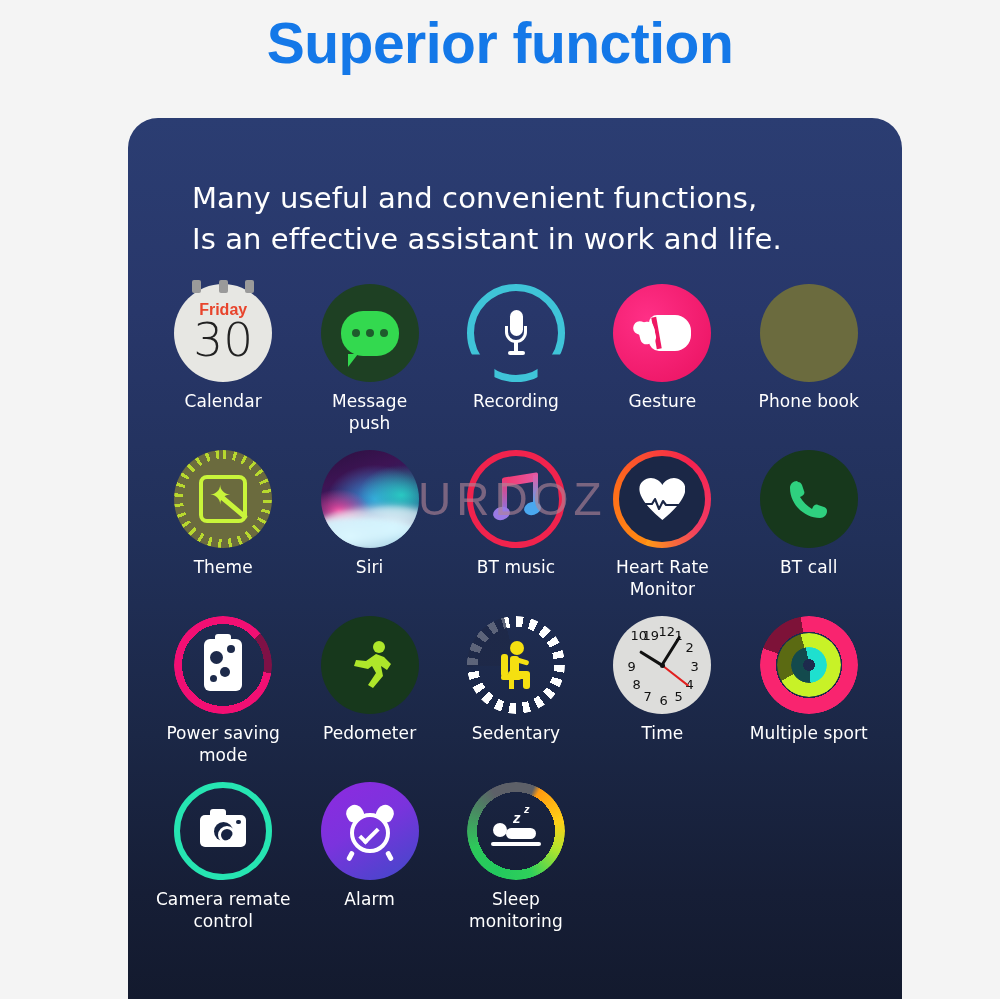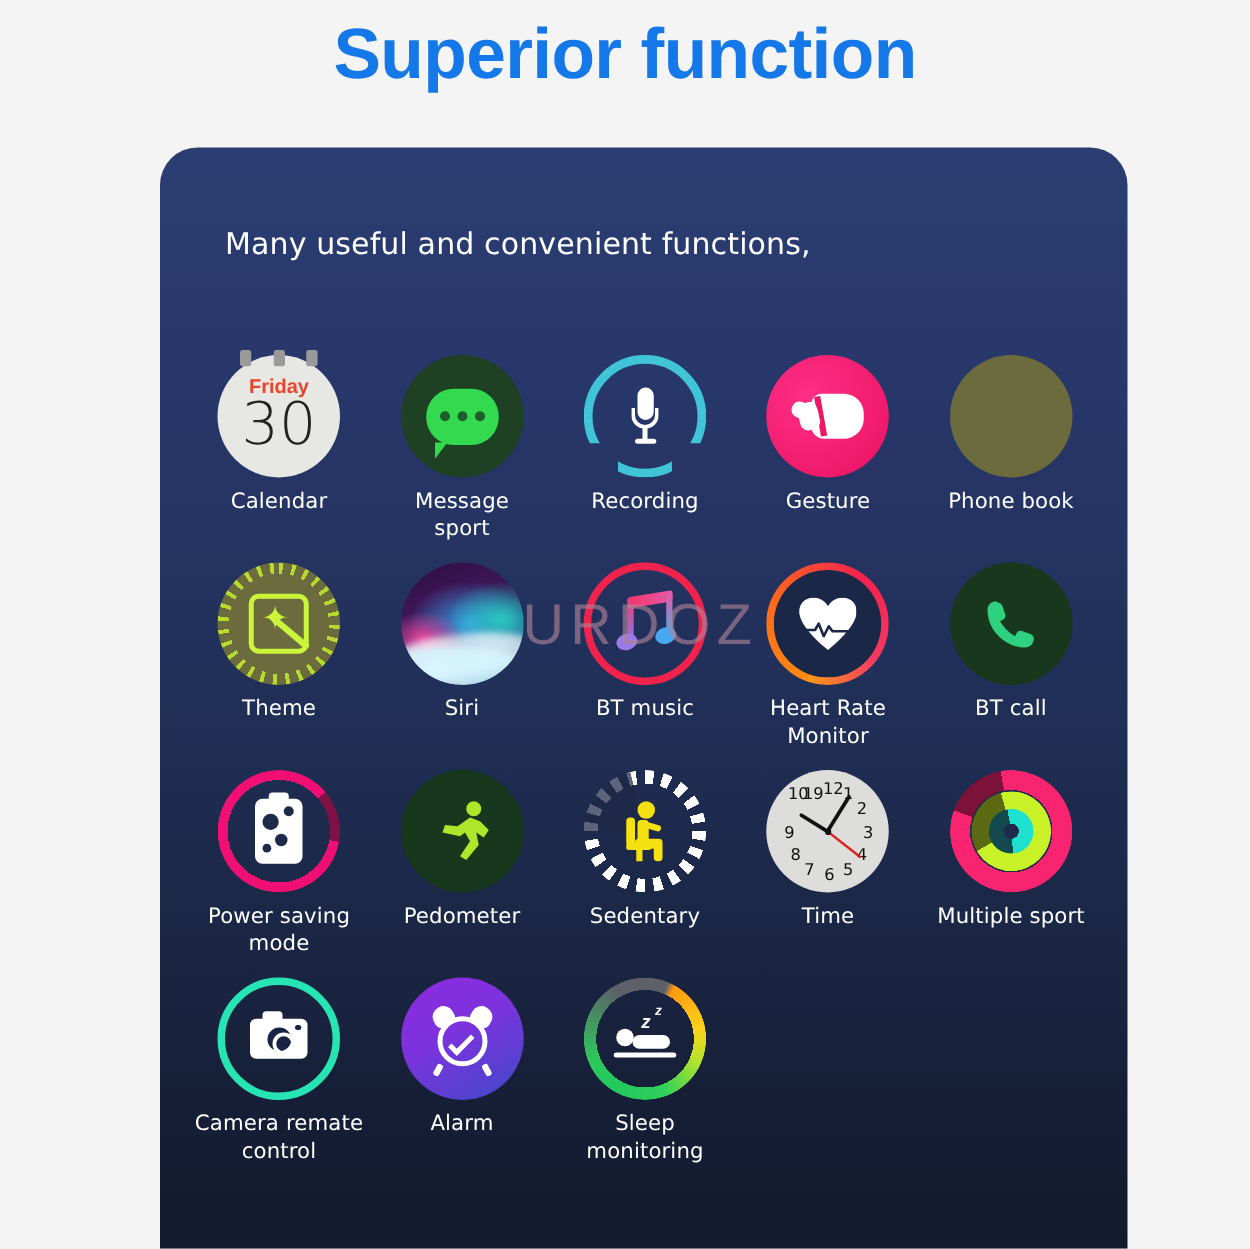--- a/index.html
+++ b/index.html
@@ -24,25 +24,25 @@
 
   .card{
     position:absolute; left:128px; top:118px;
     width:774px; height:881px;
     border-radius:30px 30px 0 0;
     background:linear-gradient(180deg,#2b3d72 0%, #28376a 22%, #213059 48%, #1b2746 70%, #161e36 88%, #131a2e 100%);
     overflow:hidden;
   }
 
   .subtitle{
-    position:absolute; left:52px; top:60px;
+    position:absolute; left:64px; top:60px;
     width:690px;
     color:#ffffff;
     font-family:"DejaVu Sans", sans-serif;
-    font-size:24px;
+    font-size:29px;
     line-height:1.42;
     font-weight:400;
     letter-spacing:0.1px;
   }
 
   .grid{
     position:absolute; left:22px; top:166px;
     width:732px;
     display:grid;
     grid-template-columns:repeat(5,1fr);
@@ -293,20 +293,21 @@
 <body>
 
 <div id="root">
 
   <div class="page-title">Superior function</div>
 
   <div class="card">
 
     <div class="subtitle">
       <div>Many useful and convenient functions,</div>
+      <div>Is an effective assistant in work and life.</div>
     </div>
 
     <div class="grid">
 
       <div class="cell">
         <div class="ico cal">
           <span class="rings">
               <i></i>
               <i></i>
               <i></i>
@@ -321,21 +322,21 @@
         <div class="ico msg">
           <span class="bubble">
               <span class="dots">
                 <i></i>
                 <i></i>
                 <i></i>
               </span>
             </span>
         </div>
         <div class="lbl">Message
-sport</div>
+push</div>
       </div>
 
       <div class="cell">
         <div class="ico rec">
           <span class="mic">
               <i class="cap"></i>
               <i class="arc"></i>
               <i class="stem"></i>
               <i class="base"></i>
             </span>

